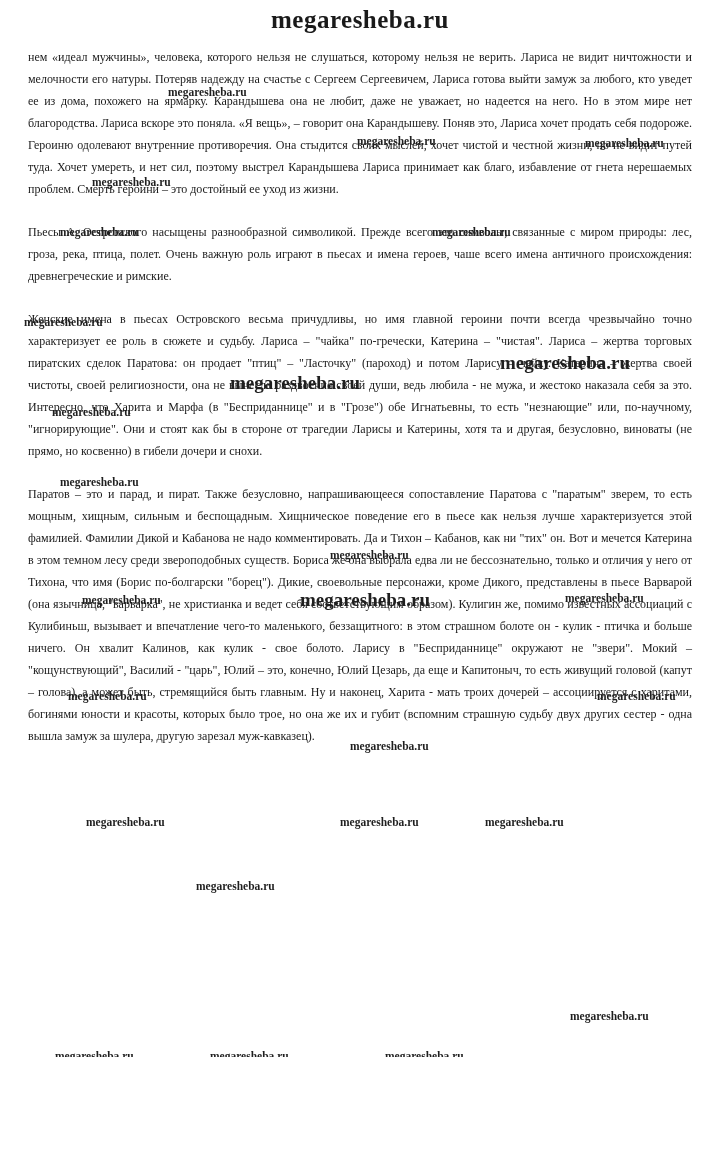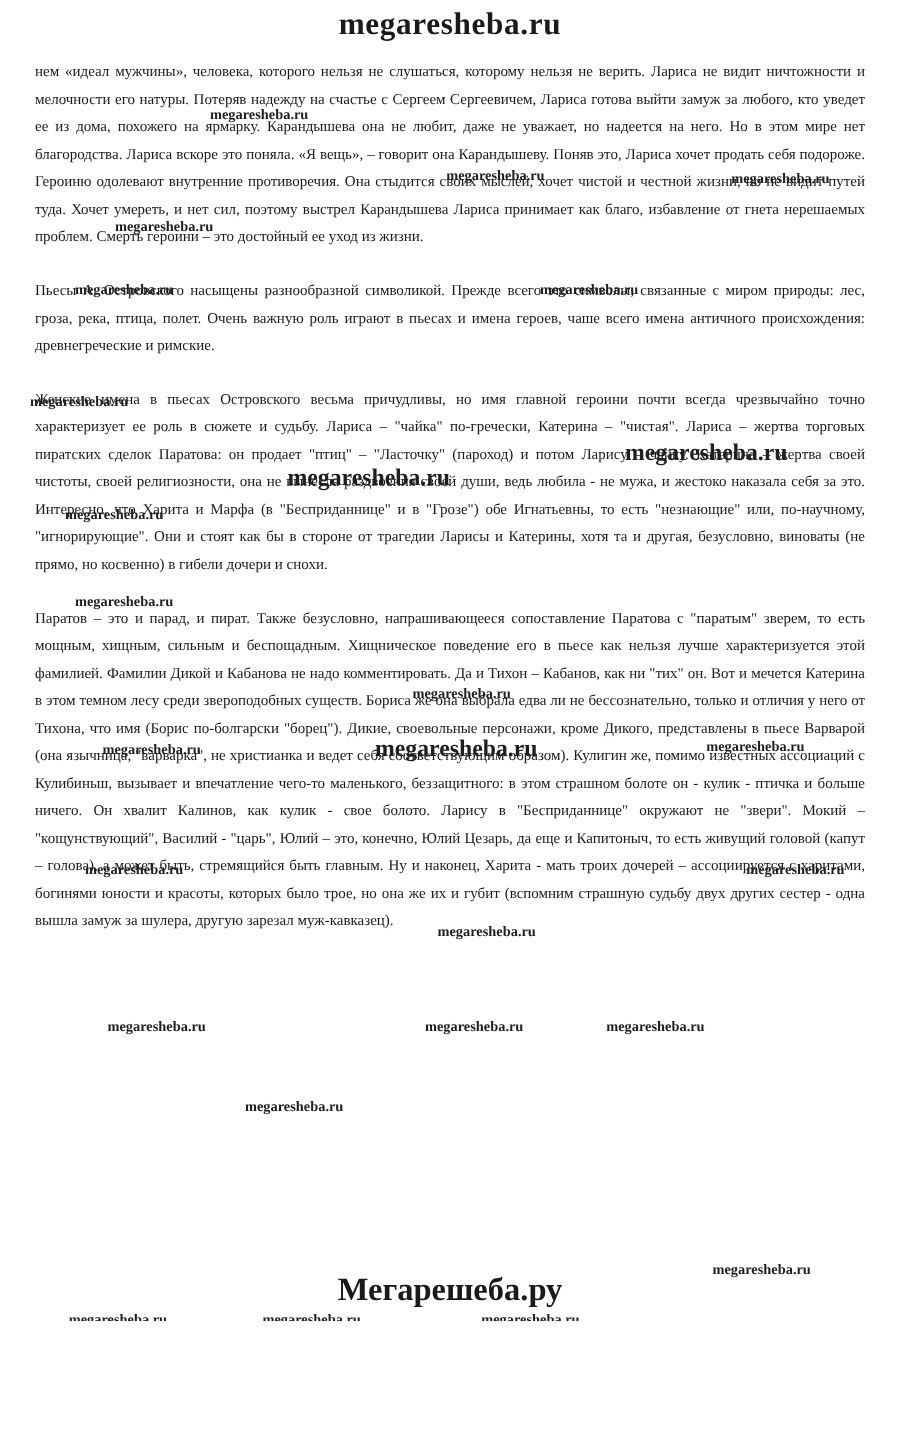--- a/index.html
+++ b/index.html
@@ -109,17 +109,14 @@
       <span class="watermark small" style="left: 86px; top: 816px;">megaresheba.ru</span>
       <span class="watermark small" style="left: 340px; top: 816px;">megaresheba.ru</span>
       <span class="watermark small" style="left: 485px; top: 816px;">megaresheba.ru</span>
       <span class="watermark small" style="left: 196px; top: 880px;">megaresheba.ru</span>
       <span class="watermark small" style="left: 570px; top: 1010px;">megaresheba.ru</span>
       <span class="watermark small" style="left: 55px; top: 1050px;">megaresheba.ru</span>
       <span class="watermark small" style="left: 210px; top: 1050px;">megaresheba.ru</span>
       <span class="watermark small" style="left: 385px; top: 1050px;">megaresheba.ru</span>
     </div>
 
-  <footer class="page-footer">
-    <div class="footer-title">Мегарешеба.ру</div>
-  </footer>
 
 </div>
 
 </body></html>

